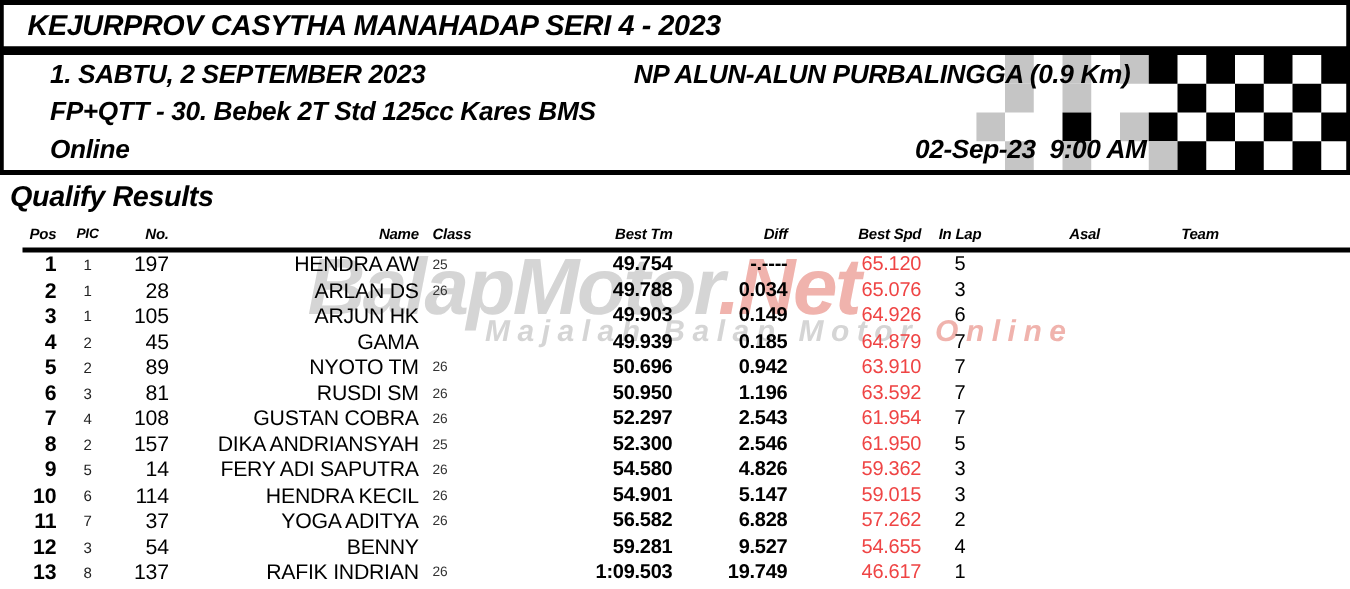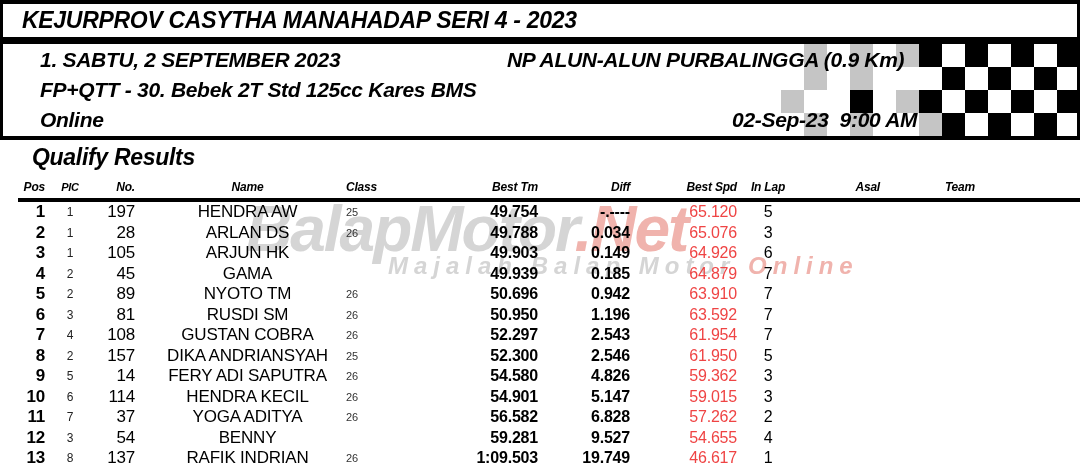--- a/index.html
+++ b/index.html
@@ -27,28 +27,28 @@
 
   
   .checker{position:absolute;left:781px;top:44px;width:299px;height:92px;overflow:hidden;z-index:1;}
   .ck-cell{position:absolute;width:23px;height:23px;}
 
   
   .wm{position:absolute;font-style:italic;font-weight:bold;white-space:nowrap;z-index:0;}
   .wm-main{left:246px;top:192px;font-size:64px;letter-spacing:-2px;}
   .wm-tag{left:388px;top:252px;font-size:24px;letter-spacing:6px;}
 
-  .section-title{left:8px;top:144px;font-size:23px;font-weight:bold;letter-spacing:-0.3px;z-index:2;margin-left:24px;}
+  .section-title{left:8px;top:144px;font-size:23px;font-weight:bold;letter-spacing:-0.3px;z-index:2;}
 
   
   .cell{position:absolute;top:0;height:100%;letter-spacing:-0.2px;}
   .c-pos   {left:0;   width:45px; text-align:right;}
   .c-pic   {left:52px; width:36px; text-align:center;}
   .c-no    {left:95px; width:40px; text-align:right;}
-  .c-name  {left:150px;width:195px;text-align:center;}
+  .c-name  {left:140px;width:195px;text-align:right;}
   .c-class {left:346px;width:40px; text-align:left;}
   .c-besttm{left:420px;width:118px;text-align:right;}
   .c-diff  {left:560px;width:70px; text-align:right;}
   .c-bestspd{left:649px;width:88px;text-align:right;}
   .c-inlap {left:748px;width:40px; text-align:center;}
   .c-asal  {left:820px;width:60px; text-align:right;}
   .c-team  {left:900px;width:120px;text-align:center;}
 
   .thead{position:absolute;left:0;top:177px;width:1080px;height:21px;z-index:2;}
   .thead .cell{font-style:italic;font-weight:bold;font-size:12px;line-height:21px;}

